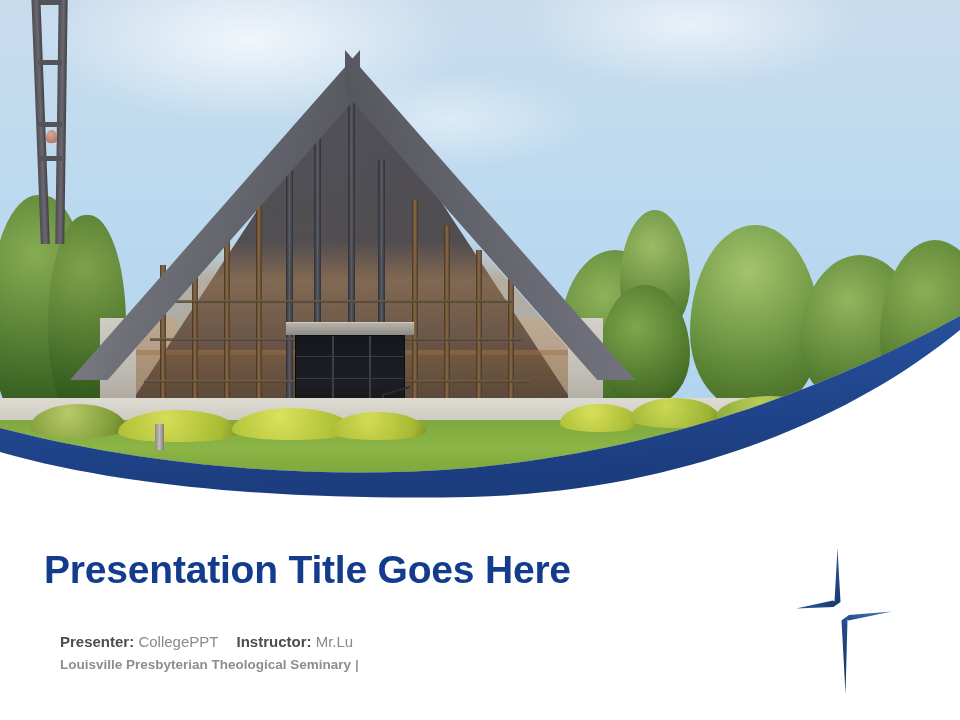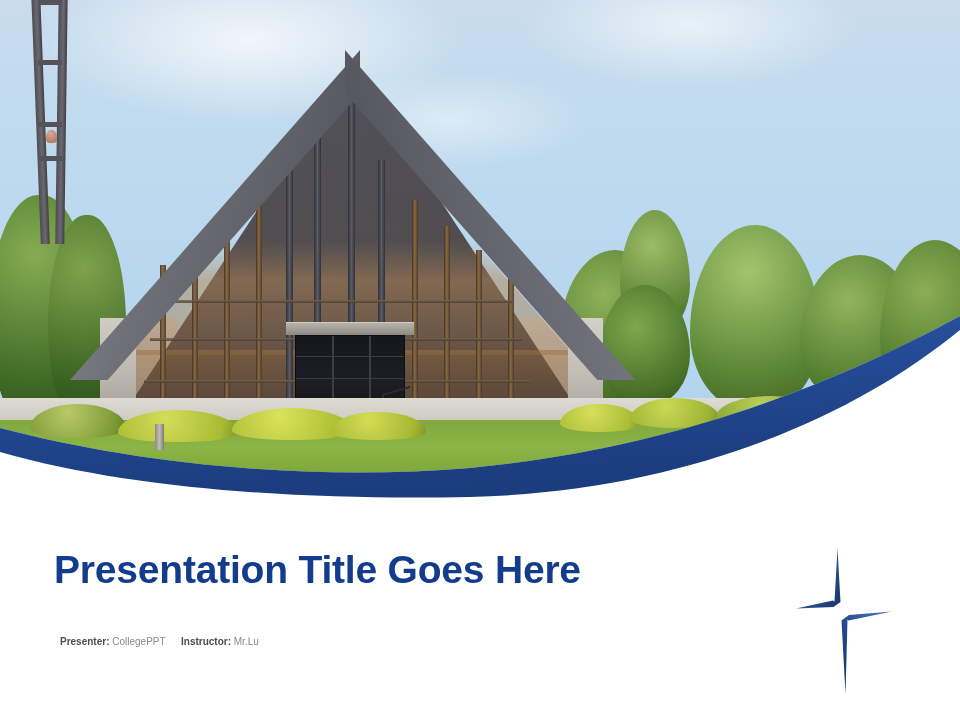--- a/index.html
+++ b/index.html
@@ -187,34 +187,34 @@
   
   #swoosh {
     position: absolute;
     left: 0; top: 0; width: 960px; height: 540px;
     pointer-events: none;
   }
 
   
   #title {
     position: absolute;
-    left: 54px; top: 548px;
+    left: 44px; top: 548px;
     font-size: 39px;
     font-weight: bold;
     letter-spacing: -0.2px;
     color: #133C8C;
     white-space: nowrap;
   }
   #meta {
     position: absolute;
     left: 60px; top: 630px;
     line-height: 23px;
   }
   .meta-line { white-space: nowrap; }
-  .meta-line-1 { font-size: 10px; }
+  .meta-line-1 { font-size: 15px; }
   .lbl { font-weight: bold; color: #4d4d4d; }
   .val { font-weight: normal; color: #8a8a8a; }
   .spacer { display: inline-block; width: 10px; }
   .meta-line-2, .meta-line-3 {
     font-size: 13.5px;
     font-weight: bold;
     color: #8d8d8d;
   }
   .pipe { color: #9b9b9b; }
 
@@ -344,20 +344,24 @@
   <div id="title">Presentation Title Goes Here</div>
 
   <div id="meta">
     <div class="meta-line meta-line-1">
       <span class="lbl">Presenter:</span>
       <span class="val">CollegePPT</span>
       <span class="spacer"></span>
       <span class="lbl">Instructor:</span>
       <span class="val">Mr.Lu</span>
     </div>
+    <div class="meta-line meta-line-2">
+      <span>Louisville Presbyterian Theological Seminary</span>
+      <span class="pipe">|</span>
+    </div>
   </div>
 
   <svg id="logo" viewBox="0 0 104 152" preserveAspectRatio="xMidYMid meet">
     <defs>
       <linearGradient id="lgA" x1="0" y1="0" x2="1" y2="1">
         <stop offset="0%" stop-color="#5C88C6"></stop>
         <stop offset="55%" stop-color="#2A5395"></stop>
         <stop offset="100%" stop-color="#173669"></stop>
       </linearGradient>
       <linearGradient id="lgB" x1="1" y1="0" x2="0" y2="1">

